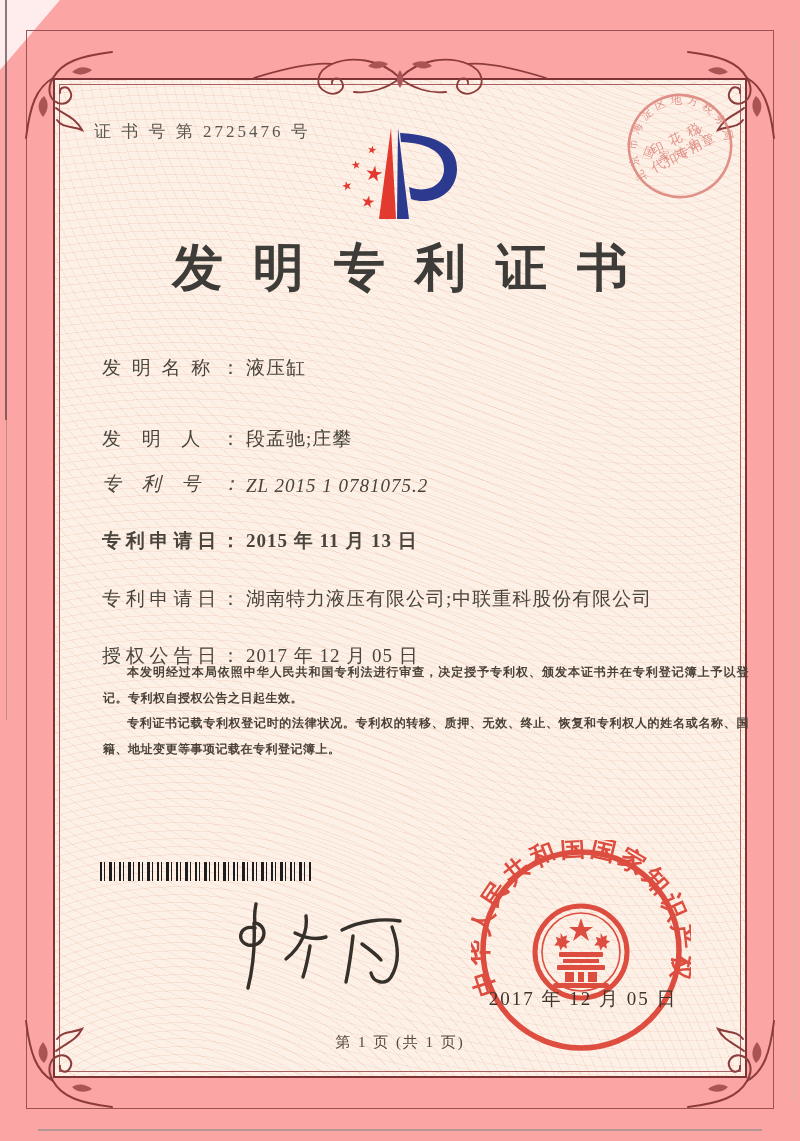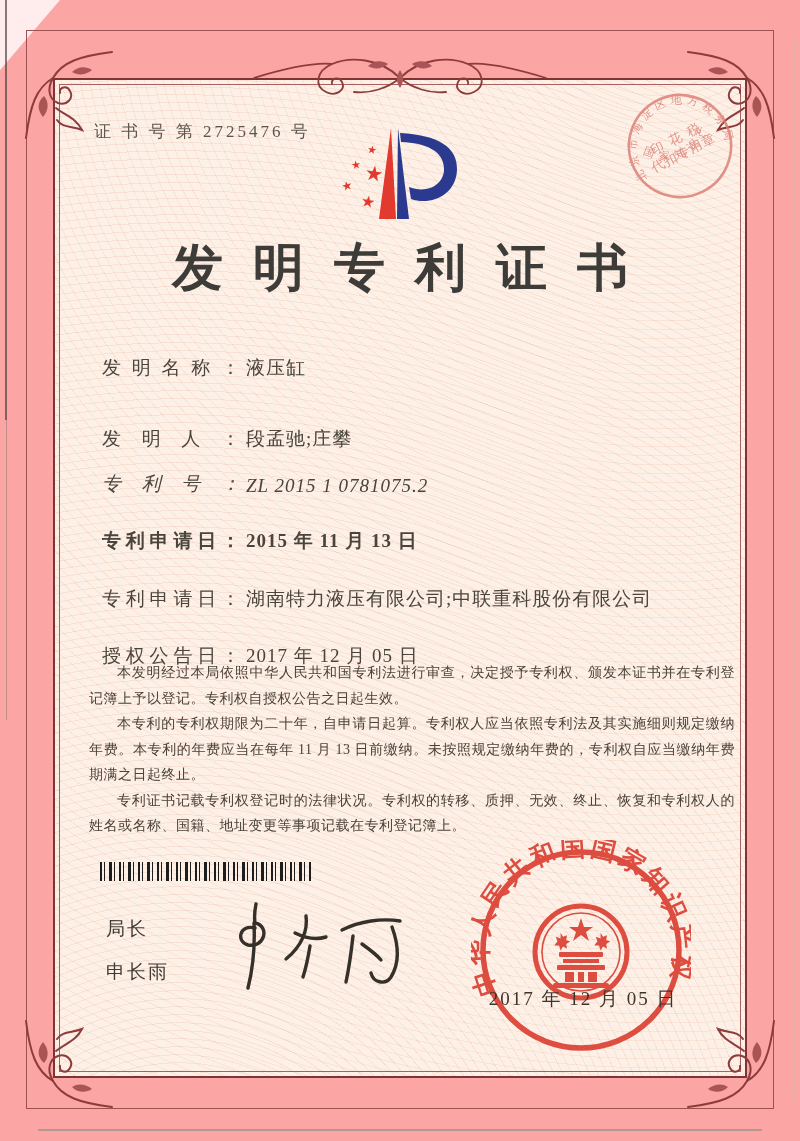--- a/index.html
+++ b/index.html
@@ -57,23 +57,23 @@
   .field-row{position:absolute;left:0;font-size:19px;color:#4a443c;white-space:nowrap;margin-top:19px;}
   .field-label{
     display:inline-block;width:138px;
     text-align:justify;text-align-last:justify;
     vertical-align:bottom;
   }
   .field-value{margin-left:6px;letter-spacing:1px;}
   .fr0{top:0;} .fr1{top:71px;} .fr2{top:116px;font-style:italic;} .fr3{top:173px;font-weight:bold;} .fr4{top:231px;} .fr5{top:288px;}
 
   .paragraphs{
-    position:absolute;left:89px;top:660px;width:646px;
-    font-size:14px;line-height:25.5px;color:#4a4138;
-    text-align:justify;letter-spacing:.5px;
+    position:absolute;left:103px;top:660px;width:646px;
+    font-size:12px;line-height:25.5px;color:#4a4138;
+    text-align:justify;letter-spacing:.5px;font-weight:bold;
   }
   .paragraphs p{margin:0;text-indent:2em;}
 
   .barcode{
     position:absolute;left:100px;top:862px;width:212px;height:19px;
     background:
       repeating-linear-gradient(90deg,
         #1d1d1d 0 2px, transparent 2px 4px,
         #1d1d1d 4px 5px, transparent 5px 9px,
         #1d1d1d 9px 12px, transparent 12px 14px,
@@ -213,30 +213,25 @@
     <div class="field-row fr4">
       <span class="field-label">专利申请日：</span><span class="field-value">湖南特力液压有限公司;中联重科股份有限公司</span>
     </div>
     <div class="field-row fr5">
       <span class="field-label">授权公告日：</span><span class="field-value">2017 年 12 月 05 日</span>
     </div>
   </div>
 
   <div class="paragraphs">
     <p>本发明经过本局依照中华人民共和国专利法进行审查，决定授予专利权、颁发本证书并在专利登记簿上予以登记。专利权自授权公告之日起生效。</p>
-    <p>本专利的专利权期限为二十年，自申请日起算。专利权人应当依照专利法及其实施细则规定缴纳年费。本专利的年费应当在每年 11 月 13 日前缴纳。未按照规定缴纳年费的，专利权自应当缴纳年费期满之日起终止。</p>
     <p>专利证书记载专利权登记时的法律状况。专利权的转移、质押、无效、终止、恢复和专利权人的姓名或名称、国籍、地址变更等事项记载在专利登记簿上。</p>
   </div>
 
   <div class="barcode"></div>
 
-  <div class="signer">
-    <span class="signer-title">局长</span>
-    <span class="signer-name">申长雨</span>
-  </div>
 
   <svg class="signature" width="200" height="104" viewBox="0 0 200 104">
     <g fill="none" stroke="#35302a" stroke-width="3.4" stroke-linecap="round" stroke-linejoin="round">
       <path d="M33,32 C17,28 14,46 26,49 C43,52 48,30 33,27 C32,20 33,13 34,8"></path>
       <path d="M32,27 C33,48 32,68 26,92"></path>
       <path d="M84,20 C86,34 80,50 64,63"></path>
       <path d="M73,37 C83,42 94,44 104,41"></path>
       <path d="M88,50 C86,62 84,72 81,81"></path>
       <path d="M120,34 C138,25 160,22 178,25"></path>
       <path d="M131,40 C129,58 127,72 124,86"></path>
@@ -265,14 +260,15 @@
         <rect x="86" y="125" width="48" height="5" rx="1"></rect>
         <rect x="94" y="132" width="9" height="10"></rect>
         <rect x="117" y="132" width="9" height="10"></rect>
         <rect x="107" y="132" width="6" height="10"></rect>
         <rect x="82" y="143" width="56" height="5" rx="2"></rect>
       </g>
     </g>
   </svg>
   <div class="seal-date">2017 年 12 月 05 日</div>
 
+  <div class="footer">第 1 页 (共 1 页)</div>
 
 </div>
 
 </body></html>

